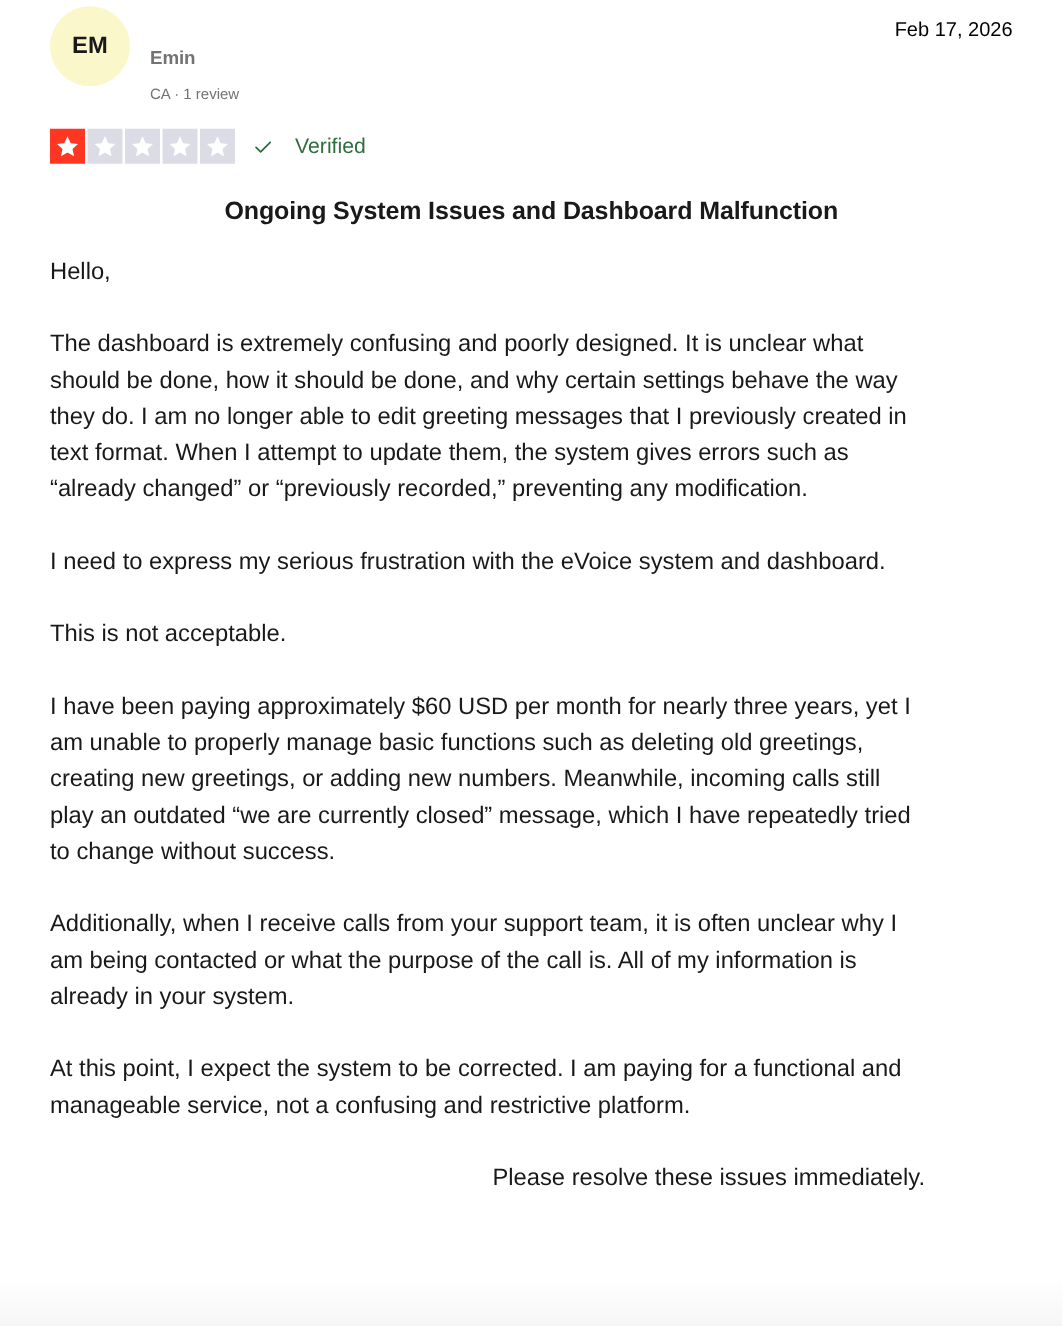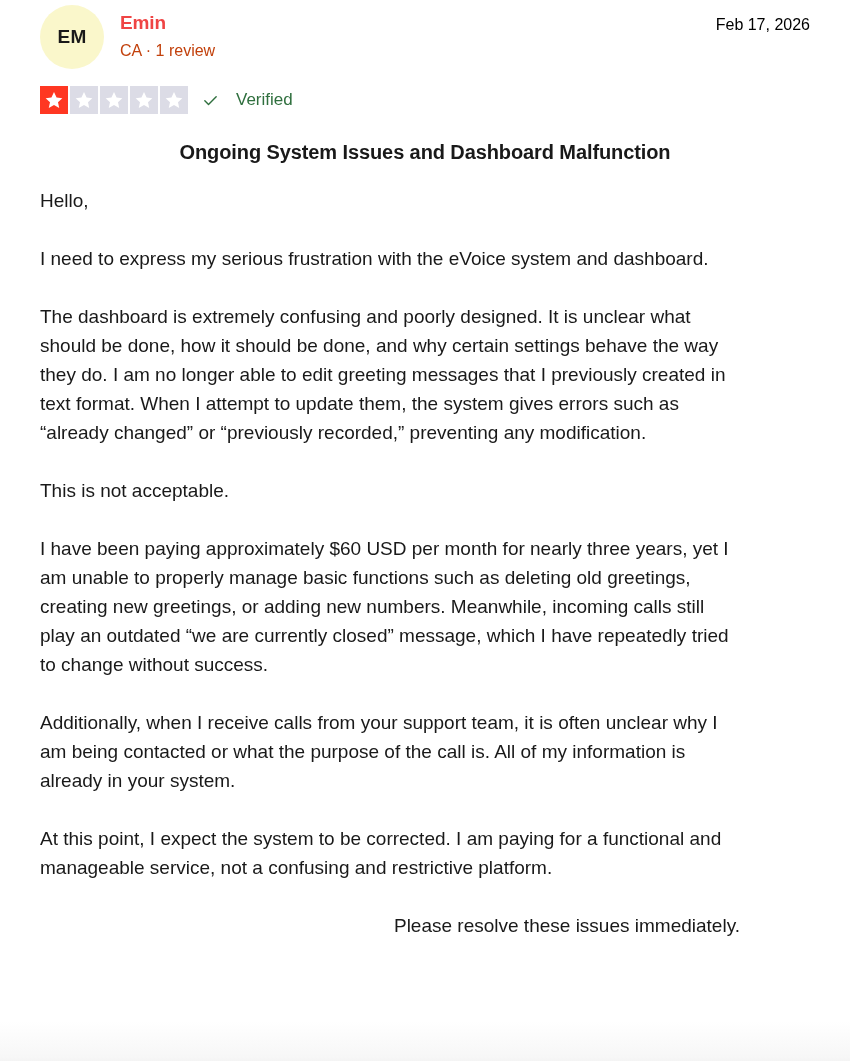--- a/index.html
+++ b/index.html
@@ -62,31 +62,32 @@
     color: #191919;
     letter-spacing: 0.2px;
     margin-top: 3px;
   }
   .consumer-meta {
     display: flex;
     flex-direction: column;
     padding-top: 8px;
   }
   .consumer-name {
-    font-size: 19px;
+    font-size: 15px;
     font-weight: 700;
     line-height: 26px;
-    color: #ef4444;
+    color: #737373;
     letter-spacing: -0.1px;
+    margin-top: 24px;
   }
   .consumer-sub {
-    font-size: 16px;
+    font-size: 12px;
     font-weight: 400;
     line-height: 24px;
-    color: #c2410c;
+    color: #737373;
     margin-top: 3px;
   }
   .review-date {
     font-size: 16px;
     color: #000000;
     line-height: 24px;
     padding-top: 11px;
     white-space: nowrap;
   }
 
@@ -199,22 +200,22 @@
           </svg>
       </span>
       <span>Verified</span>
     </div>
   </div>
 
   <h2 class="review-title">Ongoing System Issues and Dashboard Malfunction</h2>
 
   <div class="review-body">
     <p>Hello,</p>
+    <p>The dashboard is extremely confusing and poorly designed. It is unclear what should be done, how it should be done, and why certain settings behave the way they do. I am no longer able to edit greeting messages that I previously created in text format. When I attempt to update them, the system gives errors such as “already changed” or “previously recorded,” preventing any modification.</p>
     <p>I need to express my serious frustration with the eVoice system and dashboard.</p>
-    <p>The dashboard is extremely confusing and poorly designed. It is unclear what should be done, how it should be done, and why certain settings behave the way they do. I am no longer able to edit greeting messages that I previously created in text format. When I attempt to update them, the system gives errors such as “already changed” or “previously recorded,” preventing any modification.</p>
     <p>This is not acceptable.</p>
     <p>I have been paying approximately $60 USD per month for nearly three years, yet I am unable to properly manage basic functions such as deleting old greetings, creating new greetings, or adding new numbers. Meanwhile, incoming calls still play an outdated “we are currently closed” message, which I have repeatedly tried to change without success.</p>
     <p>Additionally, when I receive calls from your support team, it is often unclear why I am being contacted or what the purpose of the call is. All of my information is already in your system.</p>
     <p>At this point, I expect the system to be corrected. I am paying for a functional and manageable service, not a confusing and restrictive platform.</p>
     <p>Please resolve these issues immediately.</p>
   </div>
 
 </div>
 
 <div class="page-bottom-fade"></div>

